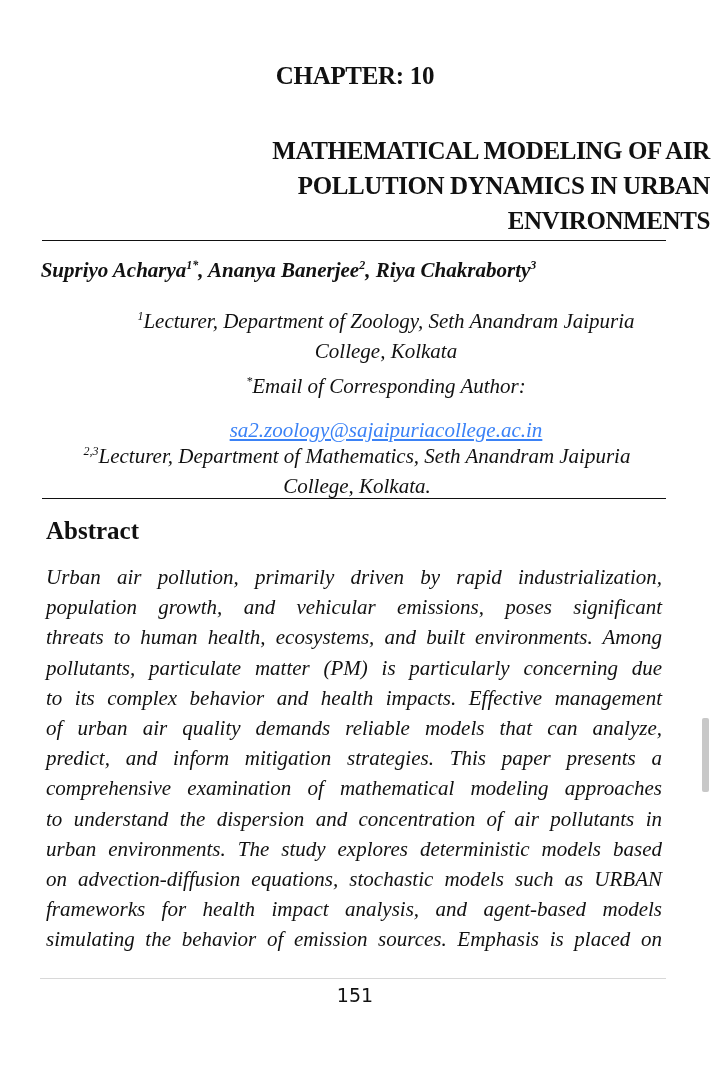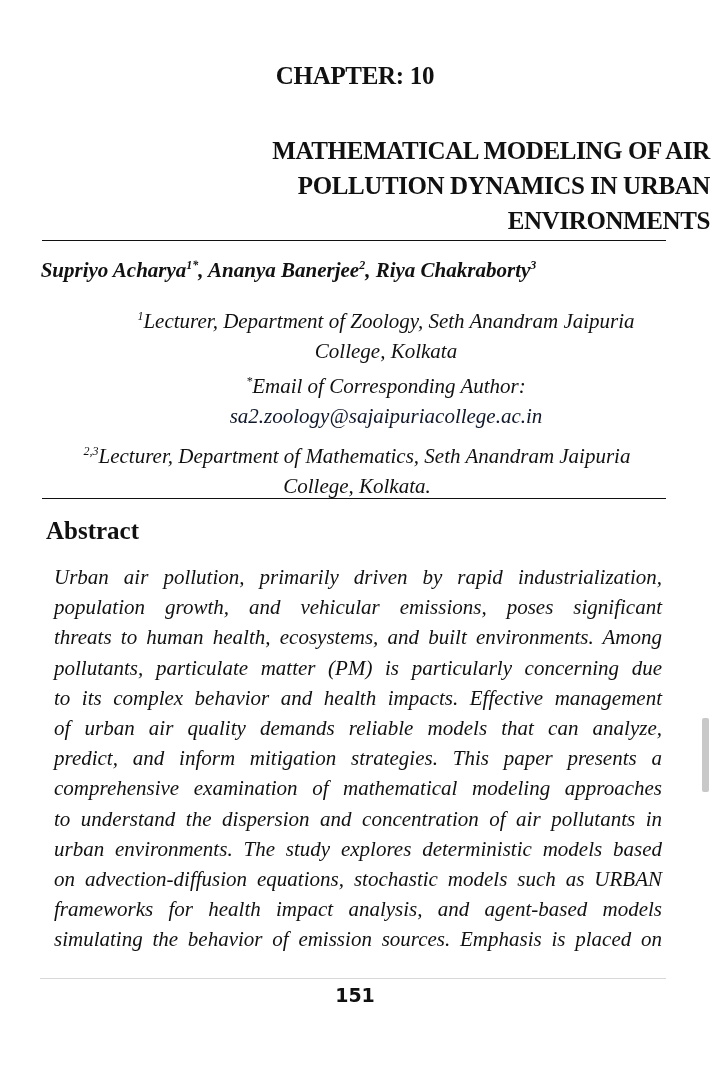--- a/index.html
+++ b/index.html
@@ -23,34 +23,34 @@
     font-weight: bold; font-style: italic; font-size: 21px;
   }
   .authors sup { font-size: 12px; }
   .affil {
     position: absolute; left: 0; width: 714px; text-align: center;
     font-style: italic; font-size: 21px; line-height: 30px;
   }
   .affil sup { font-size: 12px; }
   .a1 { top: 301px; padding-left: 29px; }
   .a2 { top: 436px; }
-  .email { color: #0f172a; display: inline-block; }
+  .email { color: #3b82f6; text-decoration: underline; display: inline-block; margin-top: 14px; }
   .abs-head {
     position: absolute; top: 517px; left: 46px; font-weight: bold; font-size: 25px;
   }
   .abs-body {
     position: absolute; top: 562px; left: 46px; width: 616px;
     font-style: italic; font-size: 21px; line-height: 30.2px; text-align: justify;
   }
   .abs-line { display: block; text-align: justify; text-align-last: justify; white-space: nowrap; overflow: visible; }
-  .abs-line.j { white-space: normal; margin-left: 8px; }
+  .abs-line.j { white-space: normal; }
   .foot-rule { position: absolute; top: 978px; left: 40px; width: 626px; height: 1px; background: #d8d8d8; }
   .page-num {
     position: absolute; top: 984px; left: 0; width: 710px; text-align: center;
-    font-family: "DejaVu Sans", sans-serif; font-weight: bold; font-size: 19px;
+    font-family: "DejaVu Sans", sans-serif; font-weight: normal; font-size: 19px;
   }
   .scrollbar {
     position: absolute; top: 718px; left: 702px; width: 7px; height: 74px;
     background: #c8c8c8; border-radius: 2px;
   }
 </style>
 </head>
 <body>
 
 <div class="chapter">CHAPTER: 10</div>

